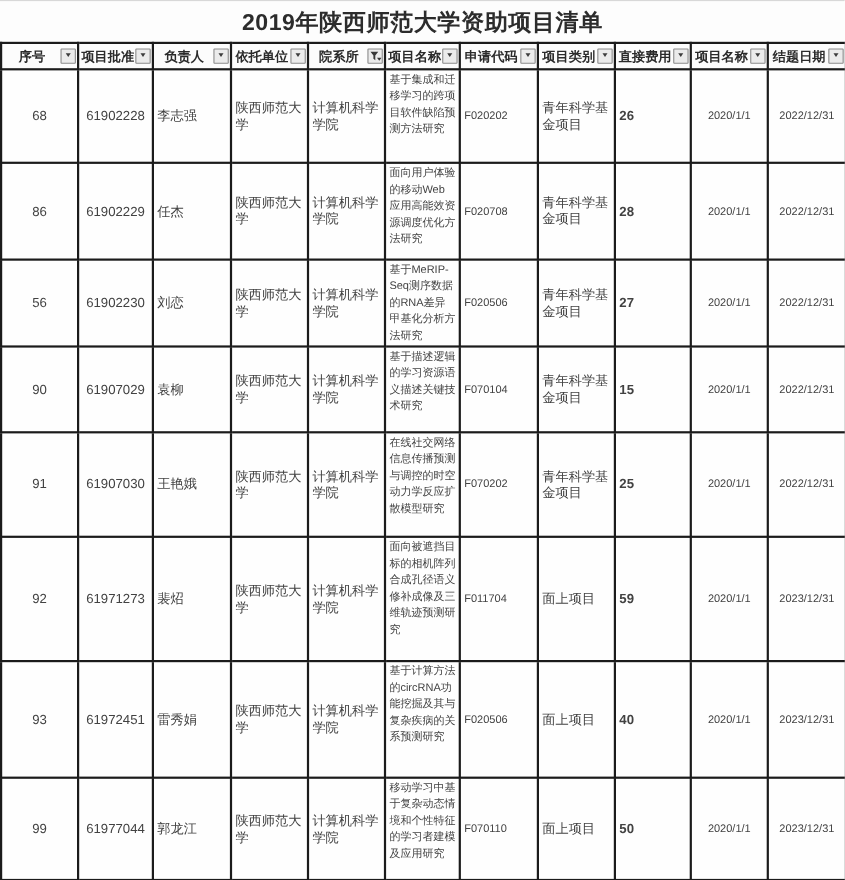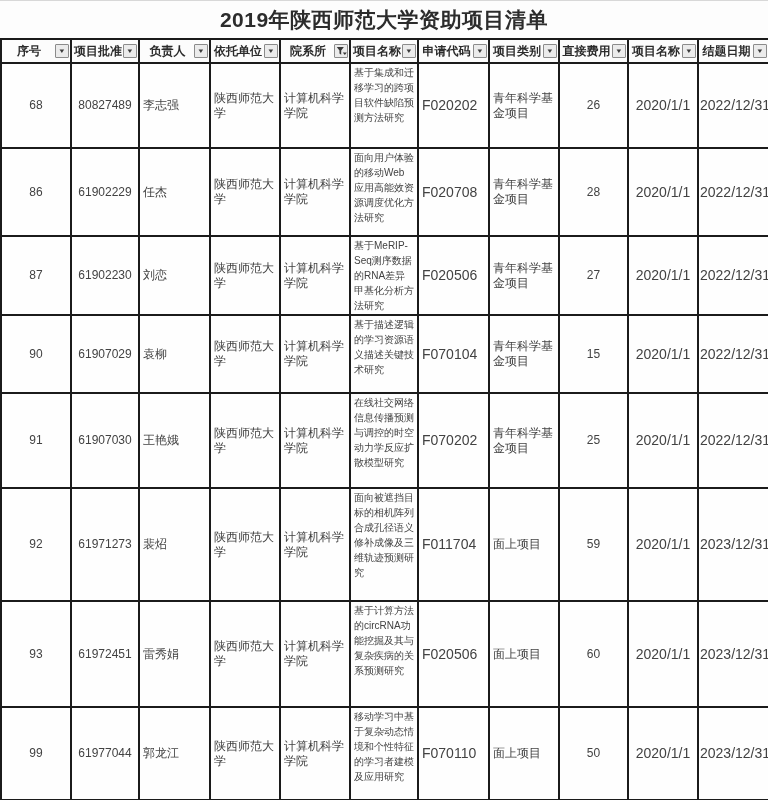--- a/index.html
+++ b/index.html
@@ -26,22 +26,22 @@
     flex:none;width:14px;height:14px;margin-left:0;padding:0;
     background:#ebebeb;border:1px solid #8b8b8b;border-radius:1px;
     display:flex;align-items:center;justify-content:center;cursor:pointer;
   }
   .fbtn-glyph{font-size:6px;line-height:1;color:#3c3c3c;transform:scaleX(1.3);}
   td{font-size:12px;line-height:15px;padding:1px 3px;vertical-align:middle;color:#424242;}
   
   .col-xuhao,.col-pizhunhao{text-align:center;}
   .col-fuzeren,.col-yituodanwei,.col-yuanxisuo,.col-shenqingdaima,.col-leibie{text-align:left;}
   .col-mingcheng{font-size:10px;line-height:15px;vertical-align:top;text-align:left;overflow-wrap:break-word;}
-  .col-zhijiefeiyong{text-align:center;padding-right:3px;}
-  .col-shenqingdaima,.col-kaishiriqi,.col-jietiriqi{white-space:nowrap;font-size:14px;}
+  .col-zhijiefeiyong{text-align:left;padding-right:3px;font-weight:bold;}
+  .col-shenqingdaima,.col-kaishiriqi,.col-jietiriqi{white-space:nowrap;font-size:10px;}
   .col-kaishiriqi{text-align:center;margin-top:40px;}
   .col-jietiriqi{text-align:center;padding:1px 1px;}
   
   tbody tr:nth-child(1){height:85px;}
   tbody tr:nth-child(2){height:88px;}
   tbody tr:nth-child(3){height:78px;}
   tbody tr:nth-child(4){height:78px;}
   tbody tr:nth-child(5){height:95px;}
   tbody tr:nth-child(6){height:113px;}
   tbody tr:nth-child(7){height:106px;}
@@ -157,21 +157,21 @@
               <button class="filter-btn">
                 <span class="fbtn-glyph">▼</span>
               </button>
             </div>
           </th>
         </tr>
     </thead>
     <tbody id="table-body">
         <tr>
           <td class="col-xuhao">68</td>
-          <td class="col-pizhunhao">80827489</td>
+          <td class="col-pizhunhao">61902228</td>
           <td class="col-fuzeren">李志强</td>
           <td class="col-yituodanwei">陕西师范大学</td>
           <td class="col-yuanxisuo">计算机科学学院</td>
           <td class="col-mingcheng">基于集成和迁移学习的跨项目软件缺陷预测方法研究</td>
           <td class="col-shenqingdaima">F020202</td>
           <td class="col-leibie">青年科学基金项目</td>
           <td class="col-zhijiefeiyong">26</td>
           <td class="col-kaishiriqi">2020/1/1</td>
           <td class="col-jietiriqi">2022/12/31</td>
         </tr>
@@ -182,21 +182,21 @@
           <td class="col-yituodanwei">陕西师范大学</td>
           <td class="col-yuanxisuo">计算机科学学院</td>
           <td class="col-mingcheng">面向用户体验的移动Web应用高能效资源调度优化方法研究</td>
           <td class="col-shenqingdaima">F020708</td>
           <td class="col-leibie">青年科学基金项目</td>
           <td class="col-zhijiefeiyong">28</td>
           <td class="col-kaishiriqi">2020/1/1</td>
           <td class="col-jietiriqi">2022/12/31</td>
         </tr>
         <tr>
-          <td class="col-xuhao">87</td>
+          <td class="col-xuhao">56</td>
           <td class="col-pizhunhao">61902230</td>
           <td class="col-fuzeren">刘恋</td>
           <td class="col-yituodanwei">陕西师范大学</td>
           <td class="col-yuanxisuo">计算机科学学院</td>
           <td class="col-mingcheng">基于MeRIP-Seq测序数据的RNA差异甲基化分析方法研究</td>
           <td class="col-shenqingdaima">F020506</td>
           <td class="col-leibie">青年科学基金项目</td>
           <td class="col-zhijiefeiyong">27</td>
           <td class="col-kaishiriqi">2020/1/1</td>
           <td class="col-jietiriqi">2022/12/31</td>
@@ -242,21 +242,21 @@
         </tr>
         <tr>
           <td class="col-xuhao">93</td>
           <td class="col-pizhunhao">61972451</td>
           <td class="col-fuzeren">雷秀娟</td>
           <td class="col-yituodanwei">陕西师范大学</td>
           <td class="col-yuanxisuo">计算机科学学院</td>
           <td class="col-mingcheng">基于计算方法的circRNA功能挖掘及其与复杂疾病的关系预测研究</td>
           <td class="col-shenqingdaima">F020506</td>
           <td class="col-leibie">面上项目</td>
-          <td class="col-zhijiefeiyong">60</td>
+          <td class="col-zhijiefeiyong">40</td>
           <td class="col-kaishiriqi">2020/1/1</td>
           <td class="col-jietiriqi">2023/12/31</td>
         </tr>
         <tr>
           <td class="col-xuhao">99</td>
           <td class="col-pizhunhao">61977044</td>
           <td class="col-fuzeren">郭龙江</td>
           <td class="col-yituodanwei">陕西师范大学</td>
           <td class="col-yuanxisuo">计算机科学学院</td>
           <td class="col-mingcheng">移动学习中基于复杂动态情境和个性特征的学习者建模及应用研究</td>

